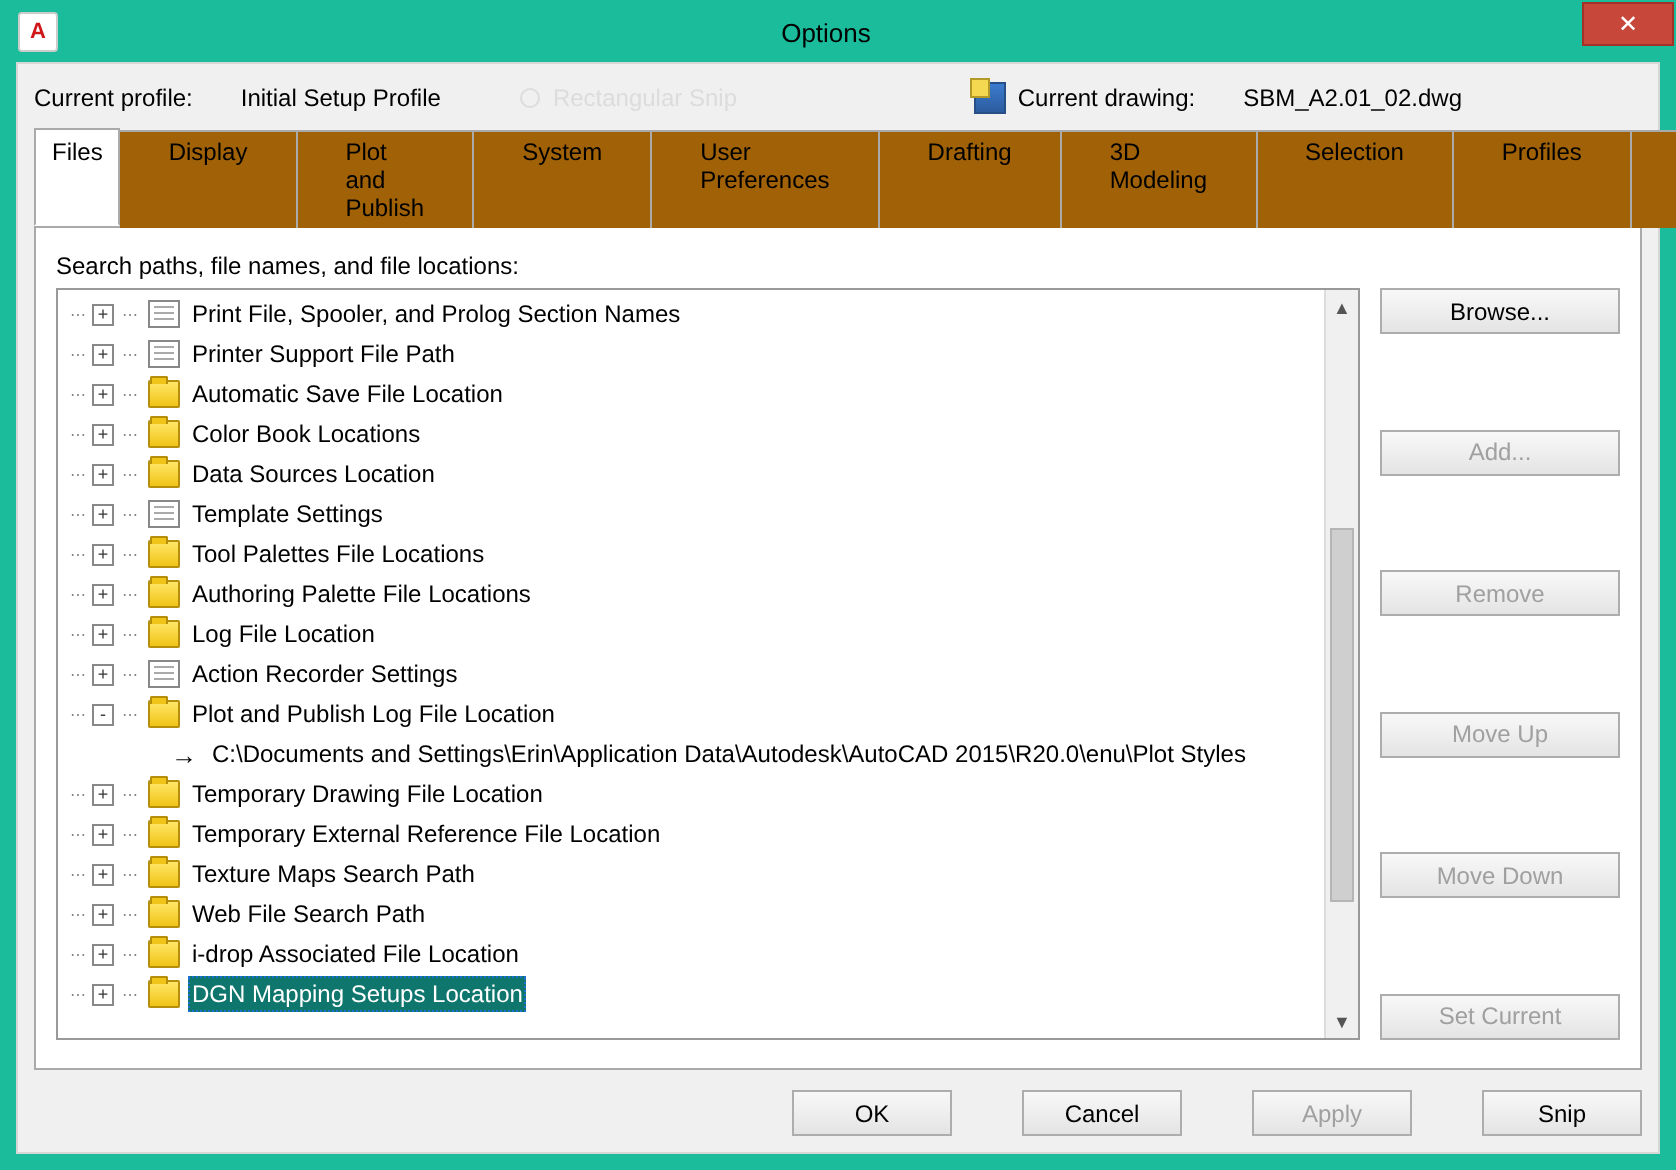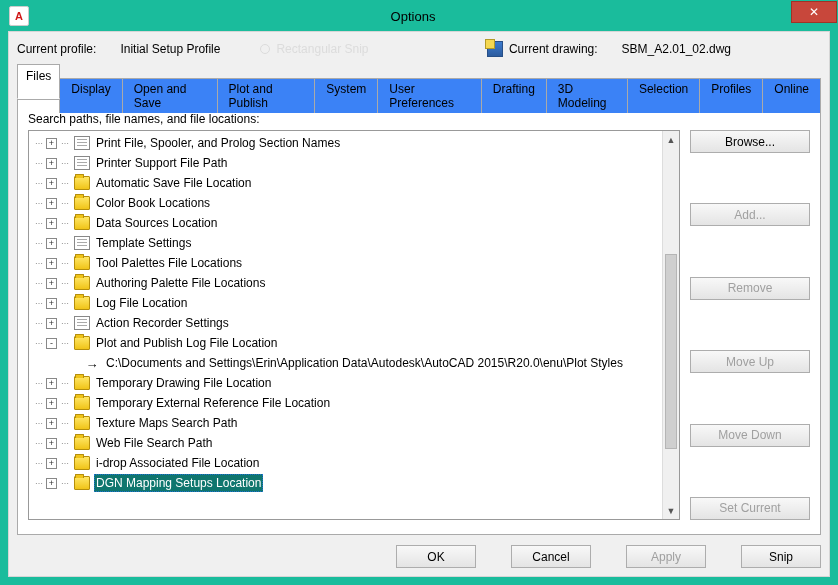--- a/index.html
+++ b/index.html
@@ -100,28 +100,28 @@
     background:#f5d851;border:1px solid #b39a28;
   }
   .profile-row .drawing-label { margin-left: 6px; }
   .profile-row .drawing-name { margin-left: 24px; margin-right: 90px; }
 
   .tabs {
     display: flex;
     margin-top: 4px;
   }
   .tab {
-    padding: 3px 11px;
-    background: #3b82f6;
+    padding: 3px 24px;
+    background: #a16207;
     border: 1px solid #aaa;
     border-bottom: none;
     font-size: 12px;
     cursor: pointer;
     position: relative;
-    top: 14px;
+    top: 1px;
     color: #000;
   }
   .tab + .tab { margin-left: -1px; }
   .tab.active {
     background: #fff;
     border-bottom: 1px solid #fff;
     z-index: 2;
     top: 0;
     padding: 4px 8px;
   }
@@ -277,21 +277,20 @@
         <span>Rectangular Snip</span>
       </span>
       <span class="drawing-ico"></span>
       <span class="drawing-label">Current drawing:</span>
       <span class="drawing-name">SBM_A2.01_02.dwg</span>
     </div>
 
     <div class="tabs" id="tabs">
         <div class="tab active">Files</div>
         <div class="tab">Display</div>
-        <div class="tab">Open and Save</div>
         <div class="tab">Plot and Publish</div>
         <div class="tab">System</div>
         <div class="tab">User Preferences</div>
         <div class="tab">Drafting</div>
         <div class="tab">3D Modeling</div>
         <div class="tab">Selection</div>
         <div class="tab">Profiles</div>
         <div class="tab">Online</div>
       </div>
 

